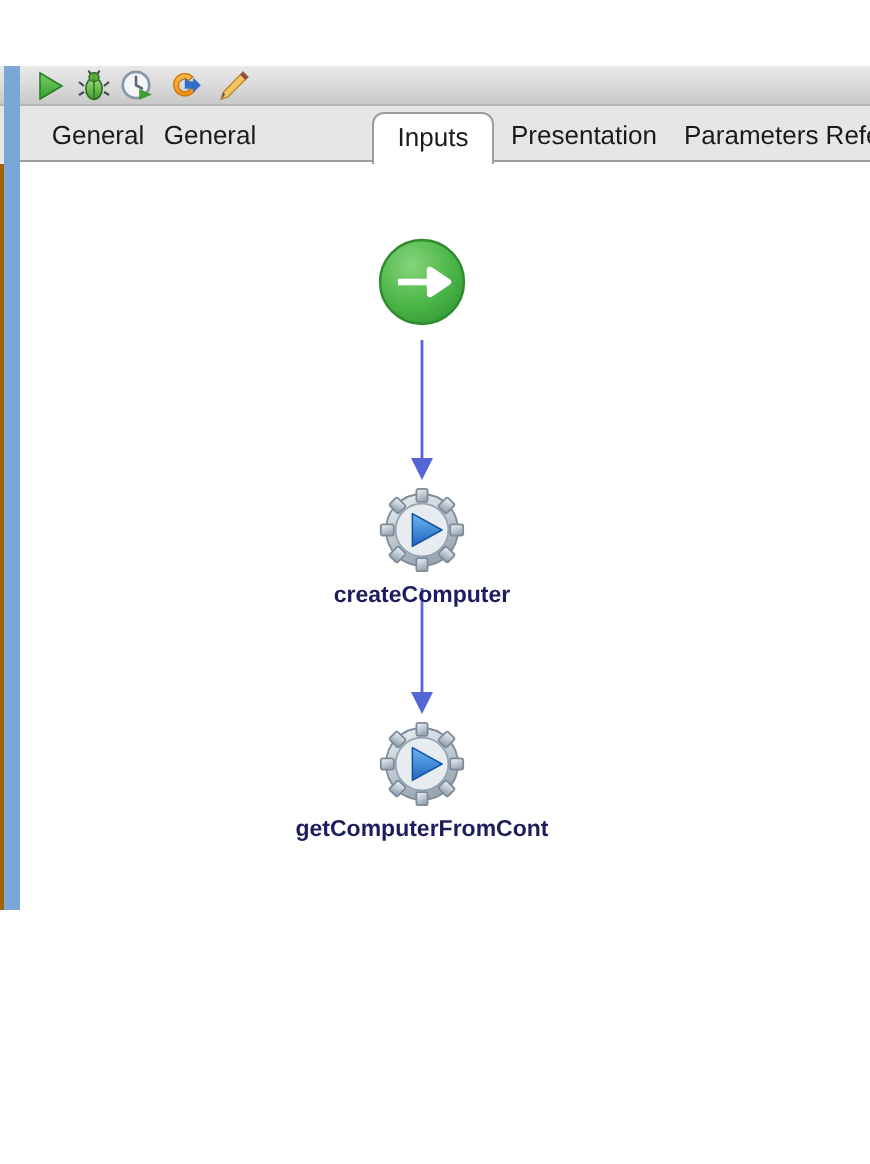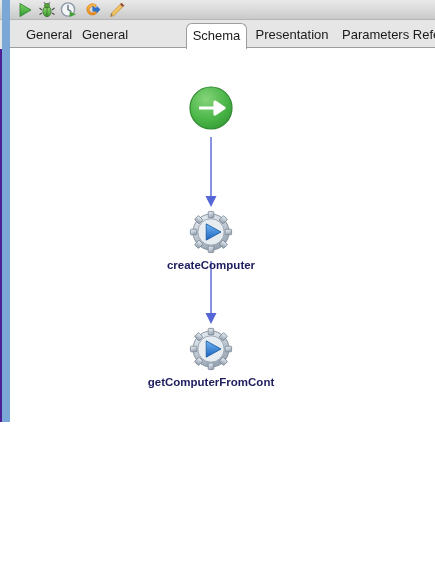--- a/index.html
+++ b/index.html
@@ -10,21 +10,22 @@
     overflow: hidden;
     background: #ffffff;
     font-family: "Liberation Sans", sans-serif;
   }
 
   #app {
     position: relative;
     width: 435px;
     height: 422px;
     overflow: hidden;
-    background: #4c1d95;
+    background: #a16207;
+    margin-top: 33px;
   }
 
   
   .toolbar {
     position: absolute;
     left: 0;
     top: 0;
     width: 435px;
     height: 20px;
     background: linear-gradient(to bottom, #e9e9e9 0%, #dcdcdc 45%, #c9c9c9 100%);
@@ -216,21 +217,21 @@
         <polygon points="2.6,15.6 3.6,12.2 4.6,13.2" fill="#5b5b5b"></polygon>
       </svg>
     </div>
   </div>
 
   <div class="tabbar">
     <div class="tabbar-strip"></div>
 
     <div class="tab" style="left:20px;width:58px;">General</div>
     <div class="tab" style="left:80px;width:50px;">General</div>
-    <div class="tab active" style="left:186px;width:61px;">Schema</div>
+    <div class="tab active" style="left:186px;width:61px;">Inputs</div>
     <div class="tab" style="left:248px;width:88px;">Presentation</div>
     <div class="tab" style="left:336px;width:104px;text-align:left;padding-left:6px;">Parameters Refe</div>
   </div>
   <div class="tabbar-underline"></div>
 
   <div class="side-strip"></div>
 
   <div class="canvas">
 
     <svg class="connector" style="left:0;top:0;" width="425" height="534">

